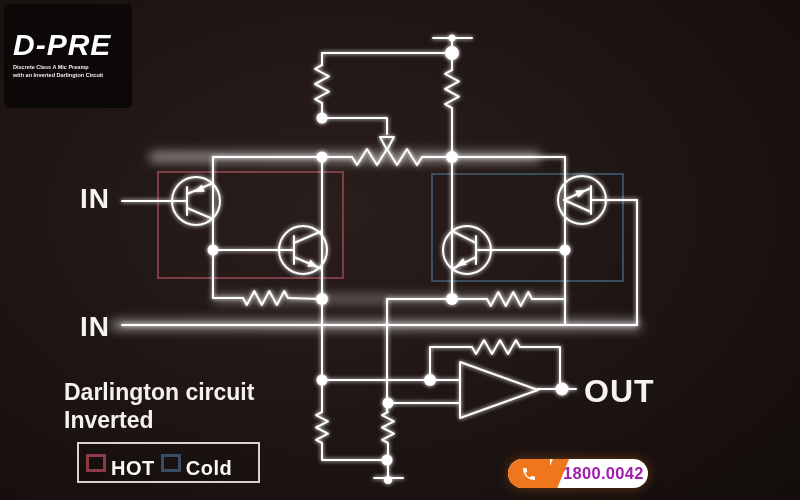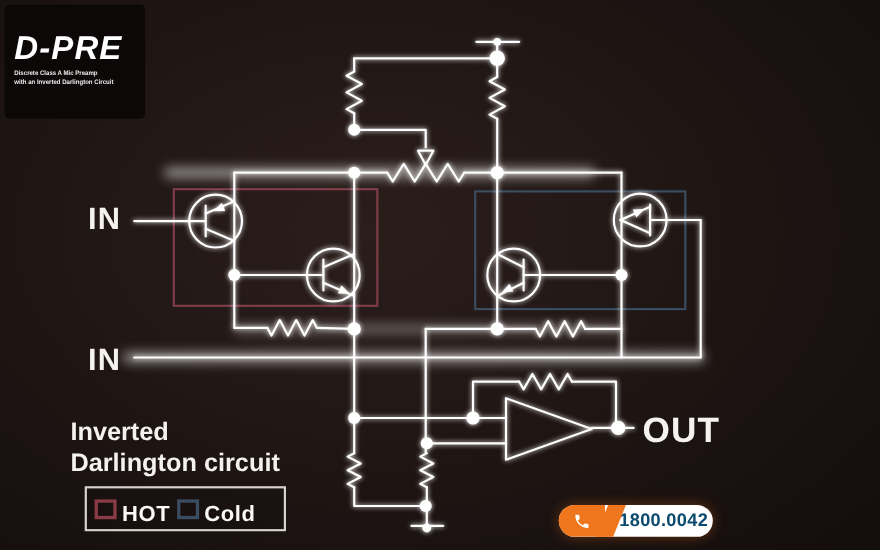--- a/index.html
+++ b/index.html
@@ -36,21 +36,21 @@
   .badge{
     position:absolute;top:459px;height:29px;border-radius:15px;background:#fff;
     display:flex;align-items:center;overflow:hidden;
     box-shadow:0 0 12px rgba(240,118,30,.35);
   }
   .badge-phone{left:508px;width:140px;}
   .badge-web{left:653px;width:145px;}
   .badge-left{position:relative;width:42px;height:100%;background:#f0761e;display:flex;align-items:center;justify-content:center;flex:0 0 auto;}
   .badge-left::after{content:"";position:absolute;right:-9px;top:-3px;bottom:-3px;width:12px;background:#f0761e;transform:skewX(-22deg);}
   .badge-stripe{width:6px;height:36px;background:#f0761e;transform:skewX(-22deg);margin-left:7px;flex:0 0 auto;}
-  .badge-text{flex:1;text-align:center;color:#0c4a6e;font-weight:bold;font-size:16.5px;letter-spacing:.3px;padding-right:6px;}
+  .badge-text{flex:1;text-align:center;color:#a21caf;font-weight:bold;font-size:16.5px;letter-spacing:.3px;padding-right:6px;}
 </style>
 </head>
 <body>
 
 <div class="stage">
 
   <svg class="circuit" width="800" height="500" viewBox="0 0 800 500">
     <defs>
       <filter id="glow" x="-40%" y="-40%" width="180%" height="180%">
         <feGaussianBlur stdDeviation="2.2" result="b"></feGaussianBlur>
@@ -197,22 +197,22 @@
   <div class="lbl lbl-in" style="left:80px;top:311px;">IN</div>
   <div class="lbl lbl-out" style="left:584px;top:373px;">OUT</div>
 
   <div class="logo-panel">
     <div class="logo-title">D-PRE</div>
     <div class="logo-tag">Discrete Class A Mic Preamp</div>
     <div class="logo-tag">with an Inverted Darlington Circuit</div>
   </div>
 
   <div class="legend-title">
+    <div>Darlington circuit</div>
     <div>Inverted</div>
-    <div>Darlington circuit</div>
   </div>
   <div class="legend-box">
     <span class="swatch swatch-hot"></span>
     <span class="legend-label">HOT</span>
     <span class="swatch swatch-cold"></span>
     <span class="legend-label">Cold</span>
   </div>
 
   <div class="badge badge-phone">
     <span class="badge-left">

